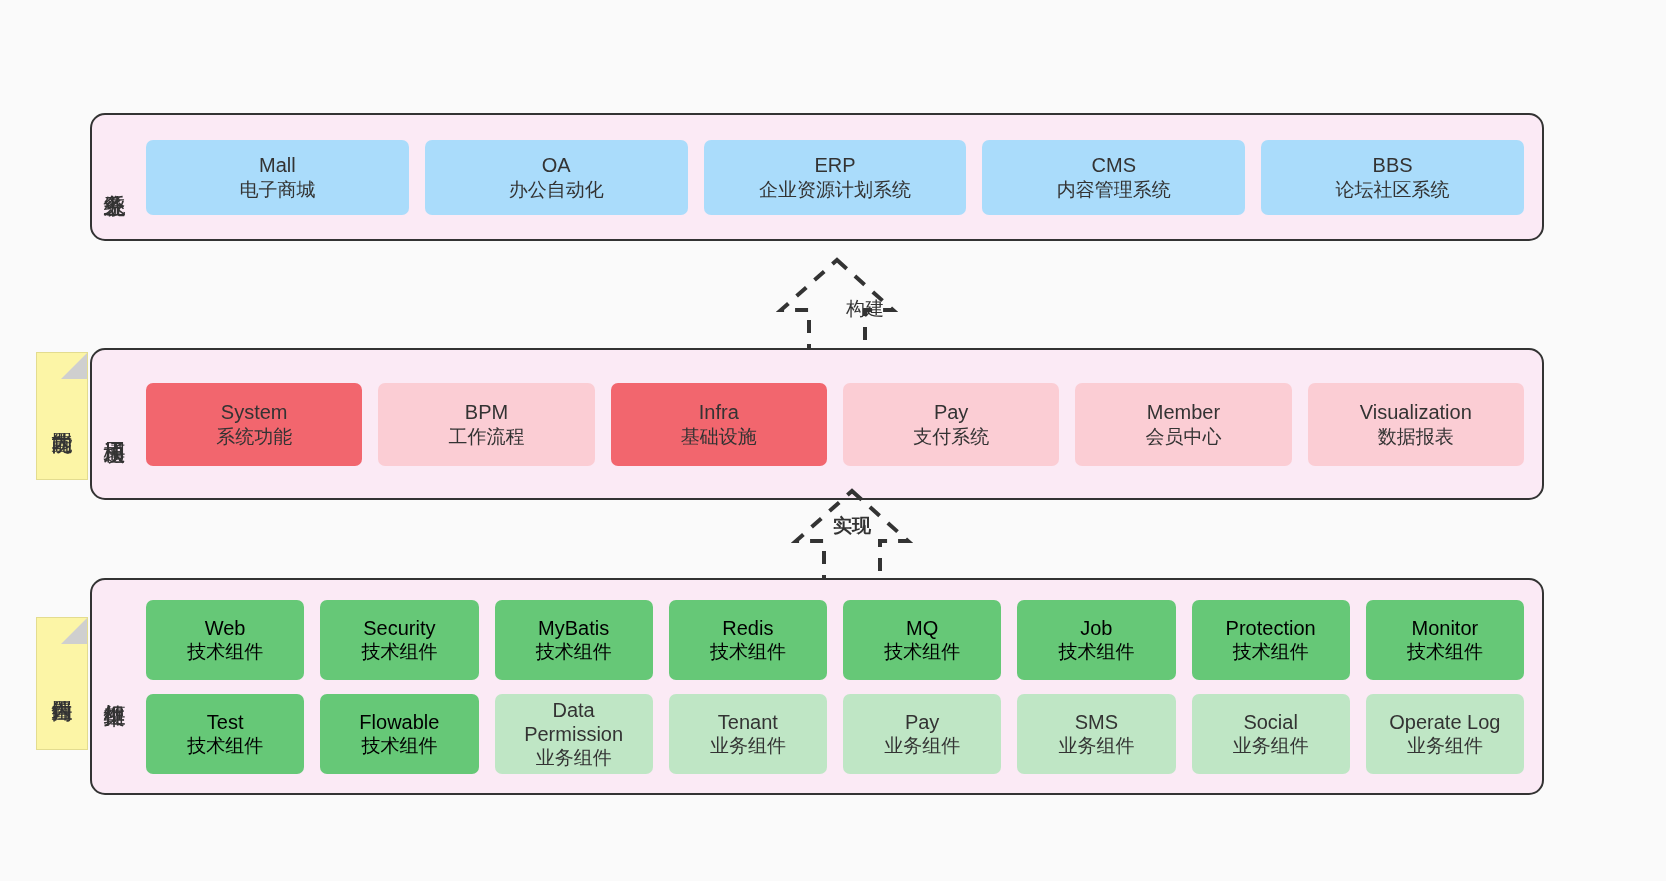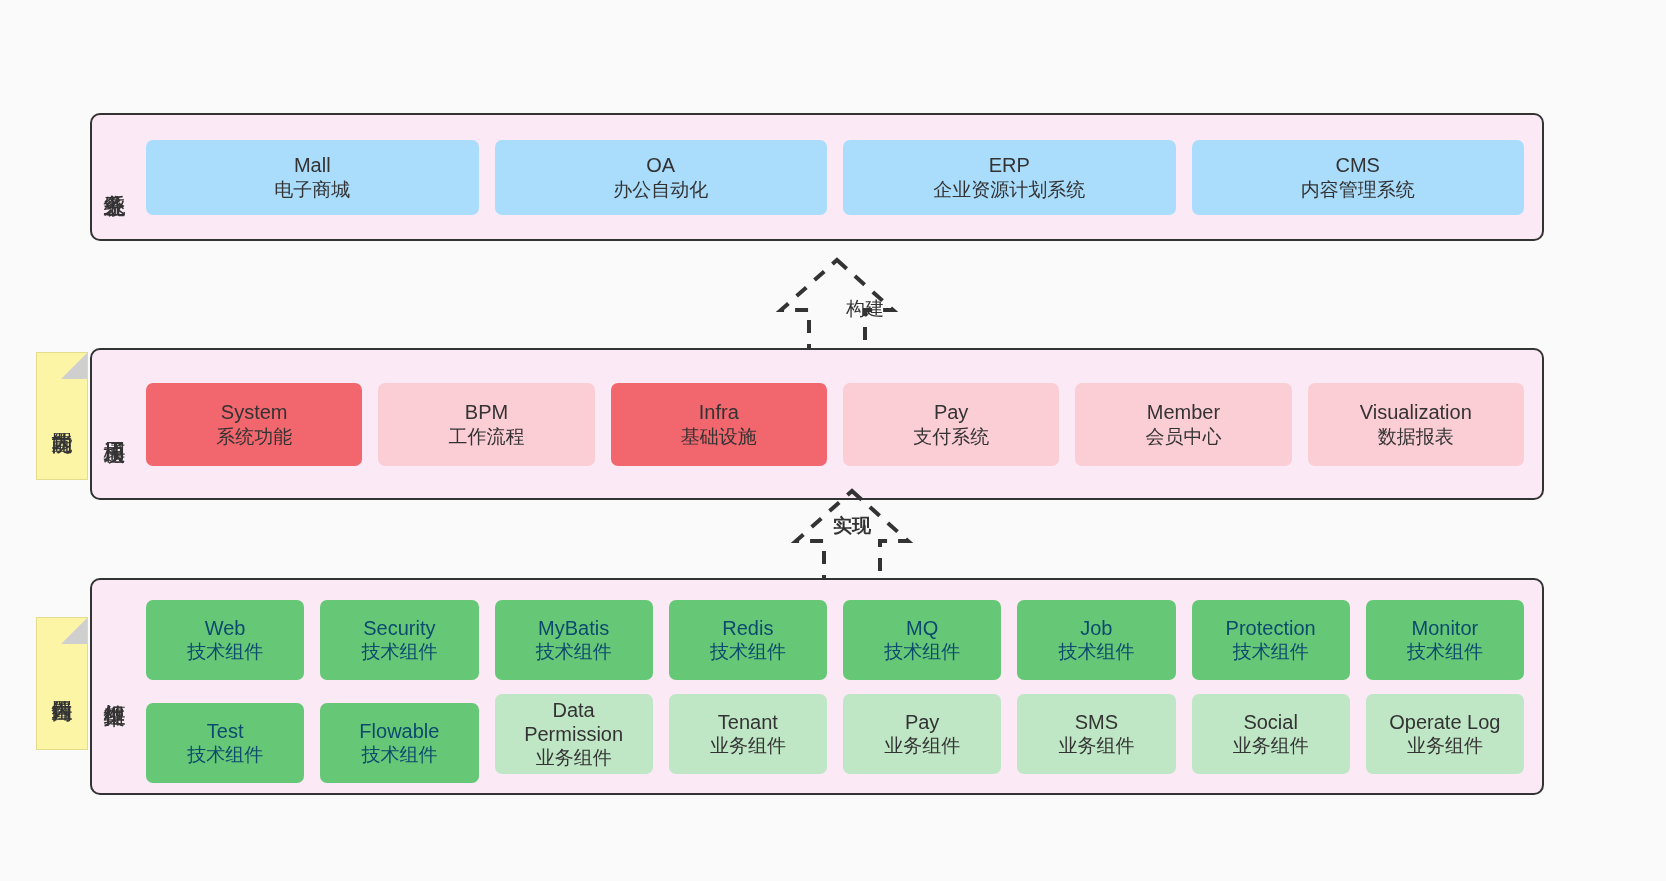--- a/index.html
+++ b/index.html
@@ -22,21 +22,21 @@
     left: 0; top: 0;
     width: 1666px;
     height: 881px;
   }
 
   
   .layer {
     position: absolute;
     background: #fbeaf5;
     border: 2px solid #333333;
-    border-radius: 10px;
+    border-radius: 15px;
     box-sizing: border-box;
     display: flex;
     align-items: stretch;
   }
 
   .layer-title {
     flex: 0 0 auto;
     width: 46px;
     display: flex;
     align-items: center;
@@ -76,21 +76,21 @@
     line-height: 1.22;
     user-select: none;
   }
   .card .t1 { font-size: 20px; }
   .card .t2 { font-size: 19px; }
 
   
   .c-blue       { background: #aadcfb; color: #333333; }
   .c-red        { background: #f2666e; color: #333333; }
   .c-pink       { background: #fbcdd4; color: #333333; }
-  .c-green      { background: #66c877; color: #0c4a6e; margin-top: 9px; }
+  .c-green      { background: #66c877; color: #000000; }
   .c-lightgreen { background: #bfe6c5; color: #333333; }
 
   
   #layer-business {
     left: 90px;  top: 113px;  width: 1454px; height: 128px;
   }
   #layer-business .card { height: 75px; }
 
   #layer-common {
     left: 90px;  top: 348px;  width: 1454px; height: 152px;
@@ -175,20 +175,24 @@
           <span class="t2">办公自动化</span>
         </div>
         <div class="card c-blue">
           <span class="t1">ERP</span>
           <span class="t2">企业资源计划系统</span>
         </div>
         <div class="card c-blue">
           <span class="t1">CMS</span>
           <span class="t2">内容管理系统</span>
         </div>
+        <div class="card c-blue">
+          <span class="t1">BBS</span>
+          <span class="t2">论坛社区系统</span>
+        </div>
       </div>
     </div>
   </div>
 
   <div class="arrow" id="arrow-build">
     <svg width="168" height="96" viewBox="0 0 168 96">
       <path d="M 84 4 L 140 54 L 112 54 L 112 94 L 56 94 L 56 54 L 28 54 Z" fill="none" stroke="#333333" stroke-width="4" stroke-dasharray="13 11" stroke-linejoin="miter"></path>
     </svg>
     <span class="arrow-label" style="bottom:30px;margin-left:28px;">构建</span>
   </div>

